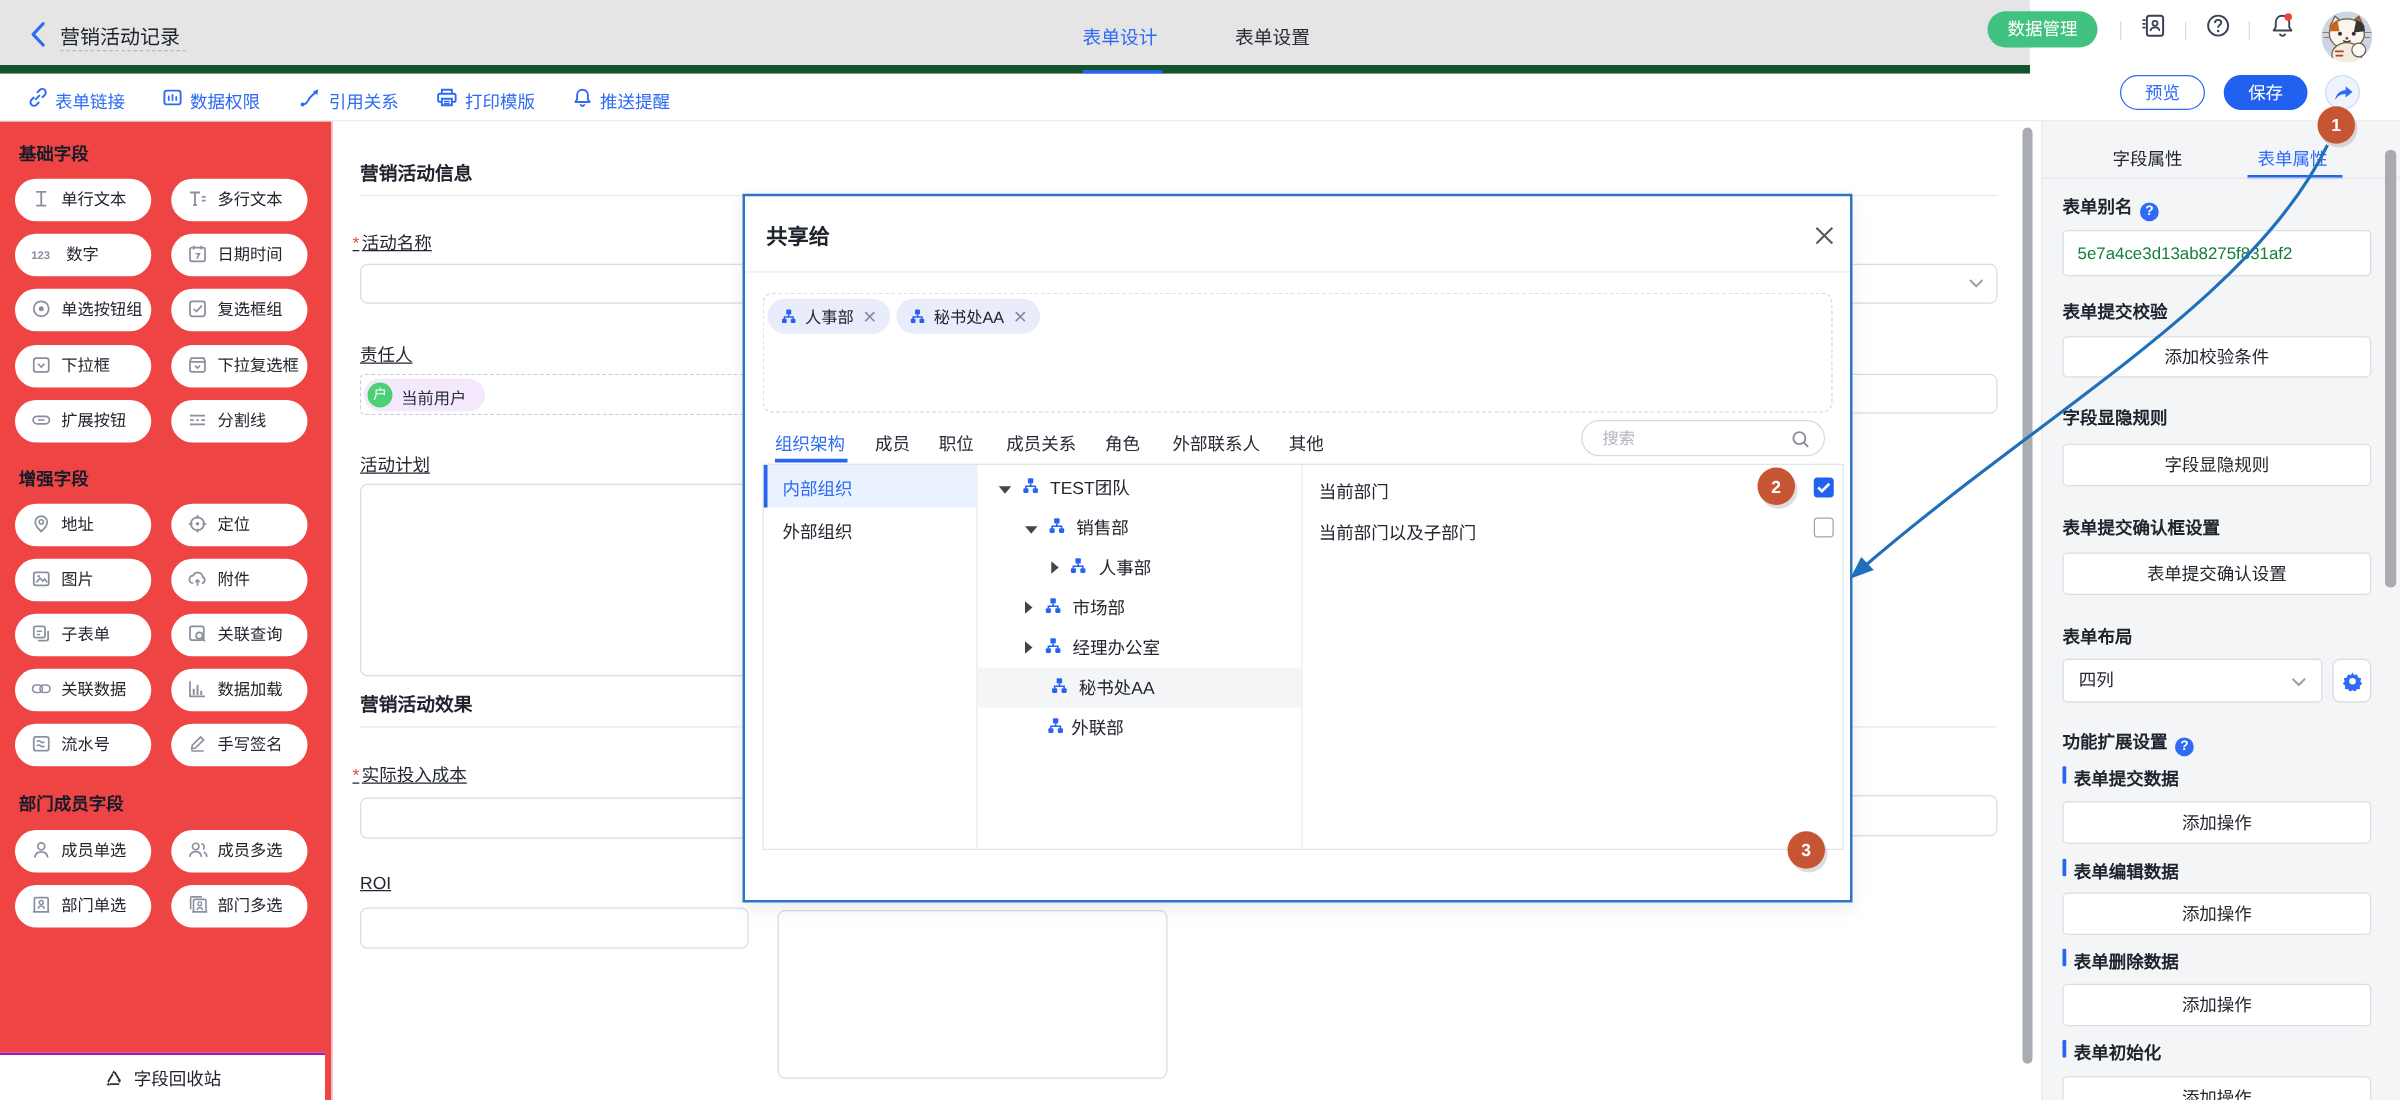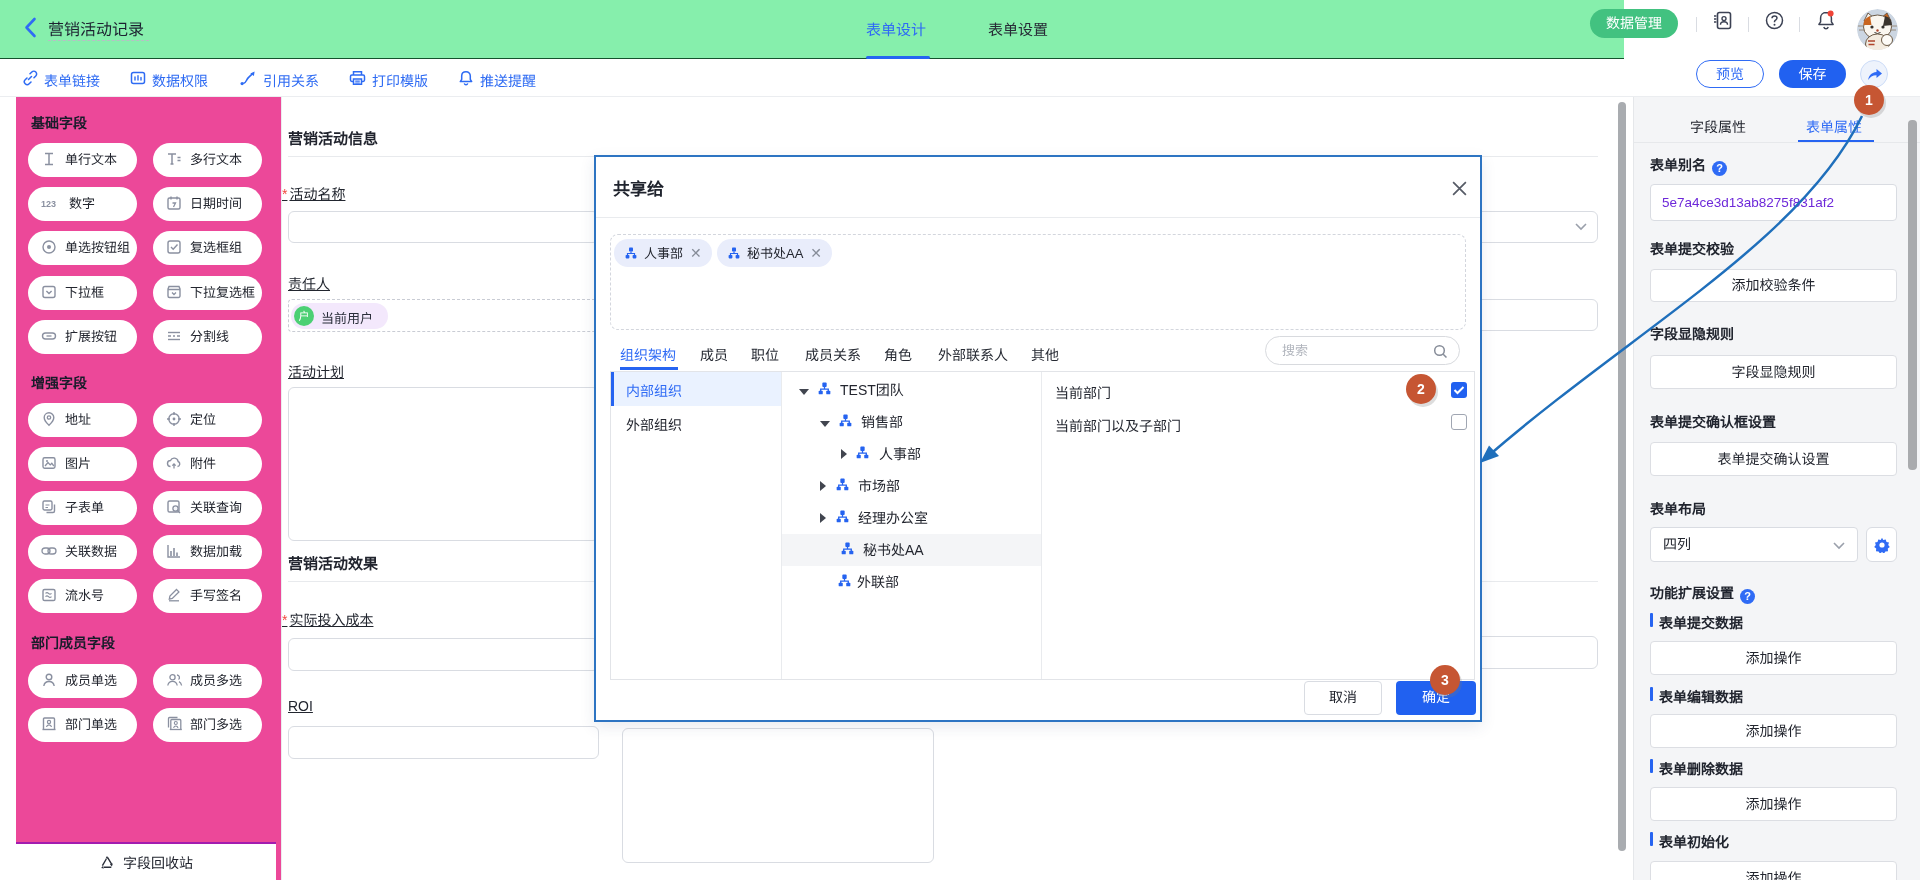--- a/index.html
+++ b/index.html
@@ -1,37 +1,37 @@
 <!DOCTYPE html>
 <html lang="zh-CN"><head>
 <meta charset="UTF-8">
 <title>表单设计</title>
 <style>
 * { margin:0; padding:0; box-sizing:border-box; }
 html,body { width:1920px; height:880px; overflow:hidden; background:#fff;
   font-family:"Liberation Sans", sans-serif; -webkit-font-smoothing:antialiased; }
 body { position:relative; }
 
-#hdr { position:absolute; left:0; top:0; width:1624px; height:59px; background:#86efac; border-bottom:1px solid #14532d; z-index:5; }
+#hdr { position:absolute; left:0; top:0; width:1624px; height:59px; background:#e5e5e5; border-bottom:7px solid #14532d; z-index:5; }
 #hdr .back { position:absolute; left:24px; top:17px; width:13px; height:21px; }
 #hdr .title { position:absolute; left:48px; top:16px; font-size:16px; color:#1c2130; font-weight:500; }
 #hdr .title-dash { position:absolute; left:48px; top:40px; width:101px; border-bottom:1px dashed #b9bdc6; }
 .ctab { position:absolute; top:18px; font-size:15px; color:#272b36; }
 .ctab.on { color:#2f6bf5; font-weight:500; }
 #ctab-underline { position:absolute; left:866px; top:56px; width:64px; height:3px; background:#2664f1; border-radius:2px; }
 .hsep { position:absolute; top:17px; width:1px; height:15px; background:#d9dce2; }
 #btn-dm { position:absolute; left:1590px; top:9px; width:88px; height:29px; background:#42c280; color:#fff; font-size:14px; border-radius:15px; text-align:center; line-height:29px; }
 
 #tbar { position:absolute; left:0; top:59px; width:1920px; height:38px; background:#fff; border-bottom:1px solid #ebedf0; z-index:5; }
 .tl { position:absolute; top:11px; font-size:14px; color:#2e6bf3; }
 #btn-preview { position:absolute; left:1696px; top:1px; width:68px; height:28px; border:1px solid #2f6bf5; border-radius:15px; color:#2f6bf5; font-size:14px; text-align:center; line-height:26px; background:#fff; }
 #btn-save { position:absolute; left:1779px; top:1px; width:67px; height:28px; background:#2161f0; border-radius:15px; color:#fff; font-size:14px; text-align:center; line-height:28px; }
 #btn-share { position:absolute; left:1860px; top:1px; width:28px; height:28px; background:#eef3fc; border:1px solid #ccdcf8; border-radius:50%; }
 
-#lsb { position:absolute; left:0; top:97px; width:266px; height:783px; background:#ec4899; border-right:1px solid #ebecef;margin-left:16px; }
+#lsb { position:absolute; left:0; top:97px; width:266px; height:783px; background:#ef4444; border-right:1px solid #ebecef; }
 .sec-h { position:absolute; left:15px; font-size:14px; font-weight:700; color:#181c2a; }
 .pill { position:absolute; width:109px; height:34px; background:#fff; border-radius:17px; font-size:13px; color:#23262f; line-height:34px; white-space:nowrap; }
 .pill .pic { display:inline-block; width:16px; height:16px; margin:0 8px 0 13px; vertical-align:-3px; color:#8a90a0; }
 .pill.c1 { left:12px; } .pill.c2 { left:137px; }
 #recycle { position:absolute; left:0px; top:745px; width:260px; height:38px; background:#fff; border-top:2px solid #a21caf; text-align:center; font-size:14px; color:#21242e; line-height:38px; }
 
 #canvas { position:absolute; left:267px; top:98px; width:1365px; height:782px; background:#fff; }
 .fh { position:absolute; left:21px; font-size:15px; font-weight:700; color:#21242e; }
 .fdiv { position:absolute; left:21px; width:1310px; border-bottom:1px solid #e8eaed; }
 .flabel { position:absolute; font-size:14px; color:#22262f; font-weight:500;text-decoration:underline; }
@@ -331,21 +331,21 @@
       </svg>字段回收站</div>
 </div>
 
 <div id="rp">
   <div class="rp-tab" style="left:56px; color:#23262f;">字段属性</div>
   <div class="rp-tab" style="left:172px; color:#2f6bf5;">表单属性</div>
   <div style="position:absolute; left:164px; top:43px; width:76px; height:3px; background:#2664f1;"></div>
   <div class="divider"></div>
 
   <div class="rlabel" style="top:57px;">表单别名<span class="helpq">?</span></div>
-  <div style="position:absolute; left:16px; top:87px; width:247px; height:37px; background:#fff; border:1px solid #d9dce2; border-radius:4px; font-size:13.5px; color:#6d28d9; line-height:35px; padding-left:11px;">5e7a4ce3d13ab8275f831af2</div>
+  <div style="position:absolute; left:16px; top:87px; width:247px; height:37px; background:#fff; border:1px solid #d9dce2; border-radius:4px; font-size:13.5px; color:#15803d; line-height:35px; padding-left:11px;">5e7a4ce3d13ab8275f831af2</div>
 
   <div class="rlabel" style="top:141px;">表单提交校验</div>
   <div class="rbtn" style="top:172px;">添加校验条件</div>
 
   <div class="rlabel" style="top:226px;">字段显隐规则</div>
   <div class="rbtn" style="top:258px; height:34px; line-height:32px;">字段显隐规则</div>
 
   <div class="rlabel" style="top:314px;">表单提交确认框设置</div>
   <div class="rbtn" style="top:345px; height:34px; line-height:32px;">表单提交确认设置</div>
 
@@ -474,24 +474,20 @@
             </svg></span><span style="margin-left:6px;">外联部</span></div>
     </div>
     <div style="position:absolute; left:444px; top:10px; font-size:14px; color:#23262f;">当前部门</div>
     <div class="cb on" style="left:840px; top:10px;"><svg width="16" height="16" viewBox="0 0 16 16">
           <path d="M3.5 8 l3 3 L12.5 5" fill="none" stroke="#fff" stroke-width="2"></path>
         </svg></div>
     <div style="position:absolute; left:444px; top:43px; font-size:14px; color:#23262f;">当前部门以及子部门</div>
     <div class="cb off" style="left:840px; top:42px;"></div>
   </div>
 
-  <div id="m-foot">
-    <div id="m-cancel">取消</div>
-    <div id="m-ok">确定</div>
-  </div>
 </div>
 <div class="badge" style="left:1854px; top:85px;">1</div>
 <div class="badge" style="left:1406px; top:374px;">2</div>
 <div class="badge" style="left:1430px; top:665px;">3</div>
 
 <svg id="overlay" style="position:absolute;left:0;top:0;width:1920px;height:880px;pointer-events:none;z-index:30" viewBox="0 0 1920 880">
   <path d="M1862 116 C 1802 240 1632 331 1487 457" fill="none" stroke="#1f6fbb" stroke-width="2.5"></path>
   <polygon points="1480,463 1489,445.5 1499,456" fill="#1f6fbb"></polygon>
 </svg>
 <div id="win-sb"></div>

